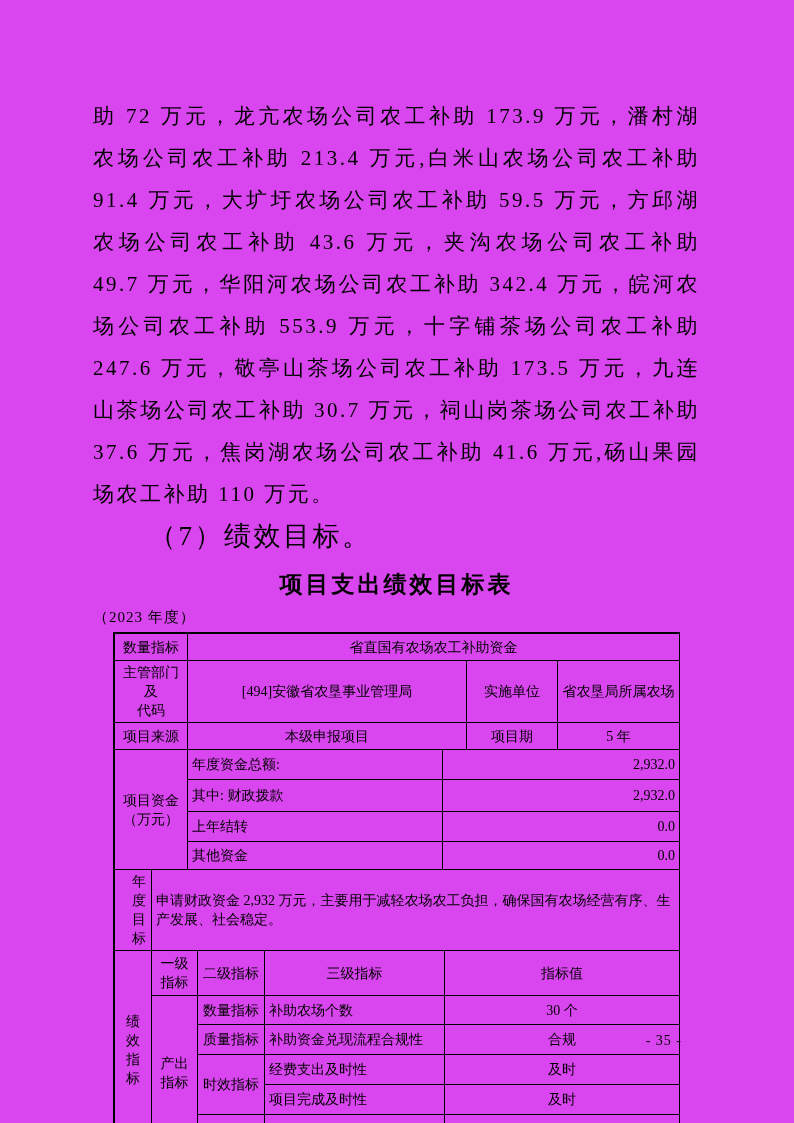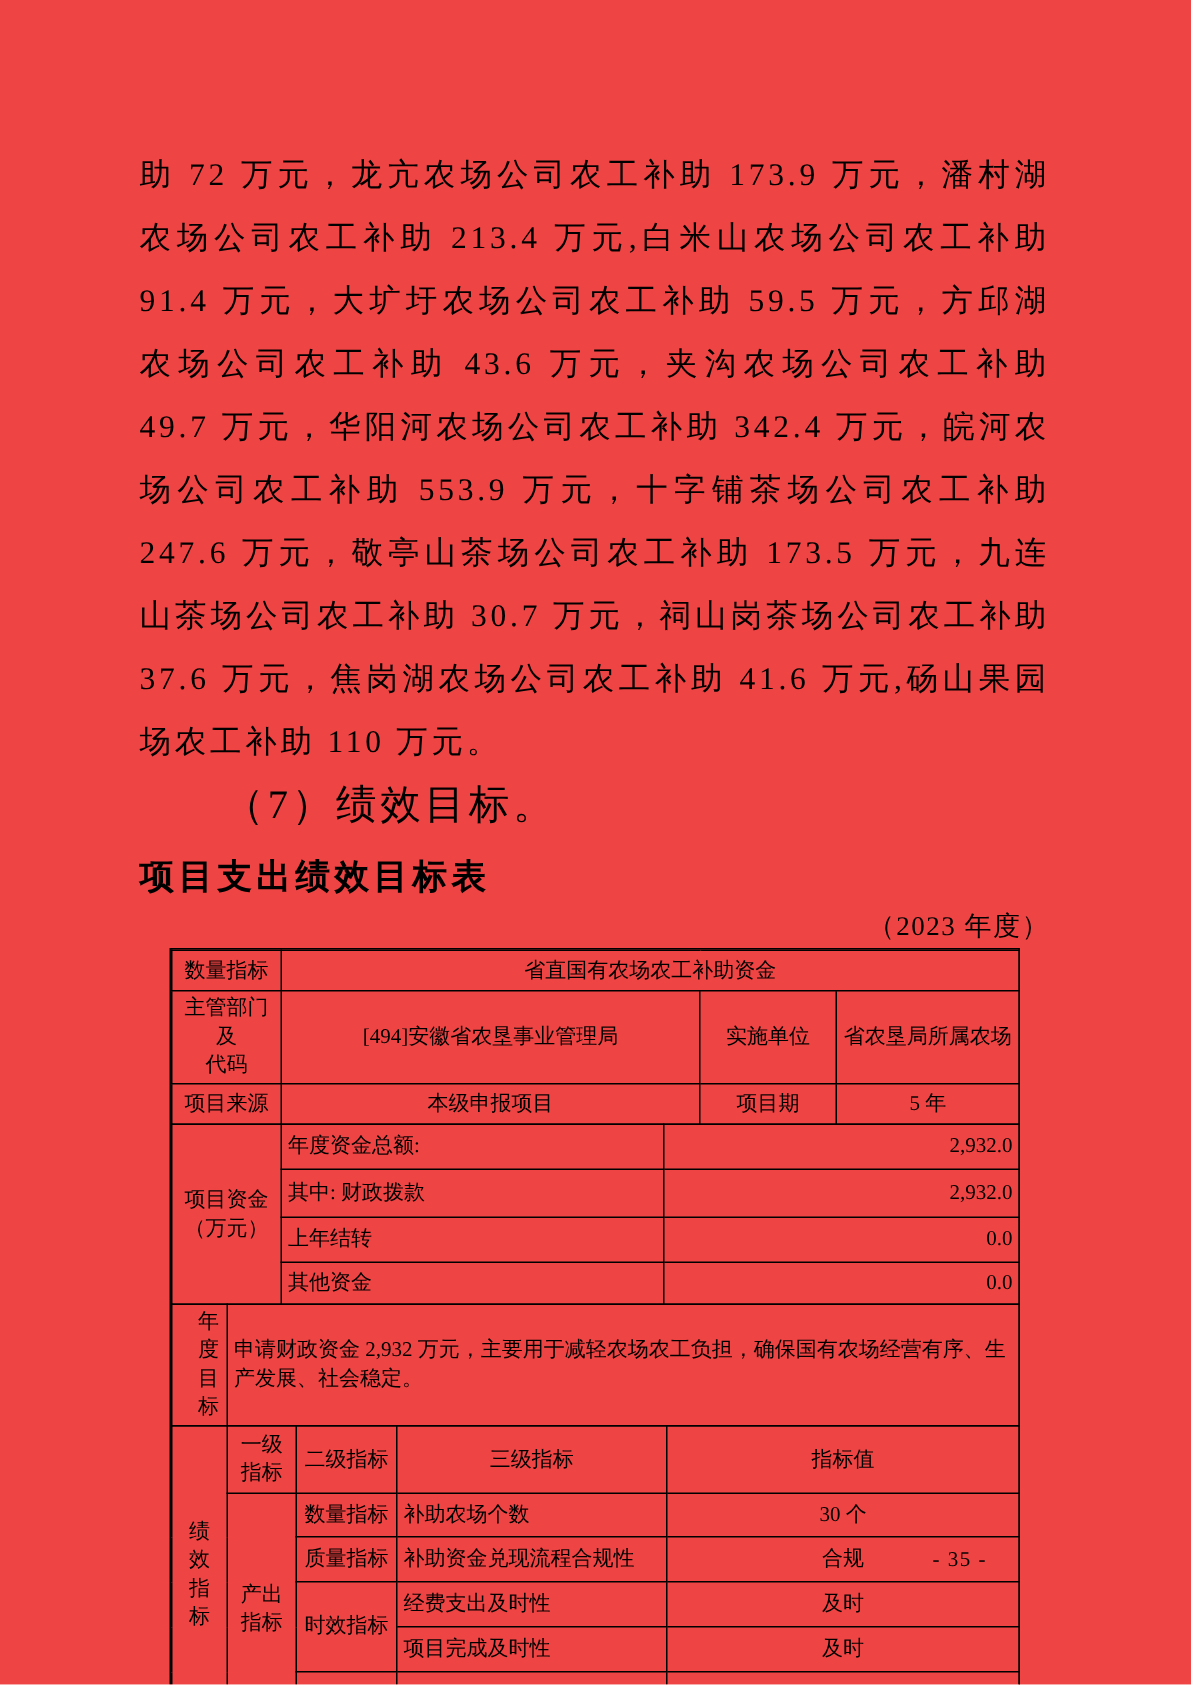--- a/index.html
+++ b/index.html
@@ -5,21 +5,21 @@
   html, body {
     margin: 0;
     padding: 0;
     background: #ffffff;
   }
   .page {
     position: relative;
     width: 794px;
     height: 1123px;
     margin: 0 auto;
-    background: #ef4444;
+    background: #d946ef;
     color: #000000;
     font-family: "Liberation Serif", "DejaVu Serif", serif;
     box-sizing: border-box;
     padding: 95px 94px 0 93px;
     overflow: hidden;
   }
   .body-text {
     margin: 0;
     font-size: 21px;
     line-height: 42px;
@@ -29,31 +29,32 @@
   }
   .sub-heading {
     margin: 0;
     font-size: 27px;
     line-height: 42px;
     letter-spacing: 2.5px;
     text-indent: 56px;
   }
   .table-title {
     margin: 12px 0 0 0;
+    text-align: center;
     font-family: "Liberation Sans", "DejaVu Sans", sans-serif;
     font-weight: bold;
     font-size: 23px;
     line-height: 30px;
     letter-spacing: 3px;
     color: #000000;
   }
   .table-subtitle {
     margin-top: 9px;
-    text-align: right;
-    font-size: 18px;
+    text-align: left;
+    font-size: 15px;
     line-height: 18px;
     letter-spacing: 1px;
   }
   .tbl-wrap {
     width: 565px;
     margin: 6px auto 0 auto;
     border: 1px solid #000;
   }
   table.sec {
     width: 565px;
@@ -80,21 +81,21 @@
   td.i1 { padding-left: 24px; }
   td.i2 { padding-left: 62px; }
   td.goal {
     padding: 4px 8px;
     line-height: 20px;
     text-align: left;
   }
   .page-num {
     position: absolute;
     top: 1033px;
-    right: 136px;
+    right: 112px;
     font-size: 14px;
     letter-spacing: 1px;
   }
 </style>
 </head>
 <body>
 
 <div class="page">
 
   <p class="body-text">助 72 万元，龙亢农场公司农工补助 173.9 万元，潘村湖农场公司农工补助 213.4 万元,白米山农场公司农工补助 91.4 万元，大圹圩农场公司农工补助 59.5 万元，方邱湖农场公司农工补助 43.6 万元，夹沟农场公司农工补助 49.7 万元，华阳河农场公司农工补助 342.4 万元，皖河农场公司农工补助 553.9 万元，十字铺茶场公司农工补助 247.6 万元，敬亭山茶场公司农工补助 173.5 万元，九连山茶场公司农工补助 30.7 万元，祠山岗茶场公司农工补助 37.6 万元，焦岗湖农场公司农工补助 41.6 万元,砀山果园场农工补助 110 万元。</p>

